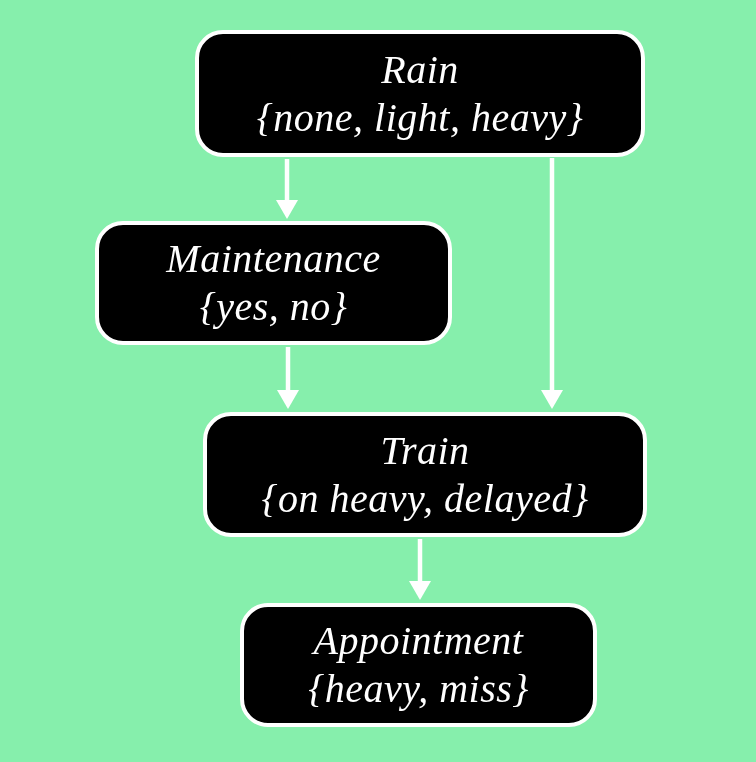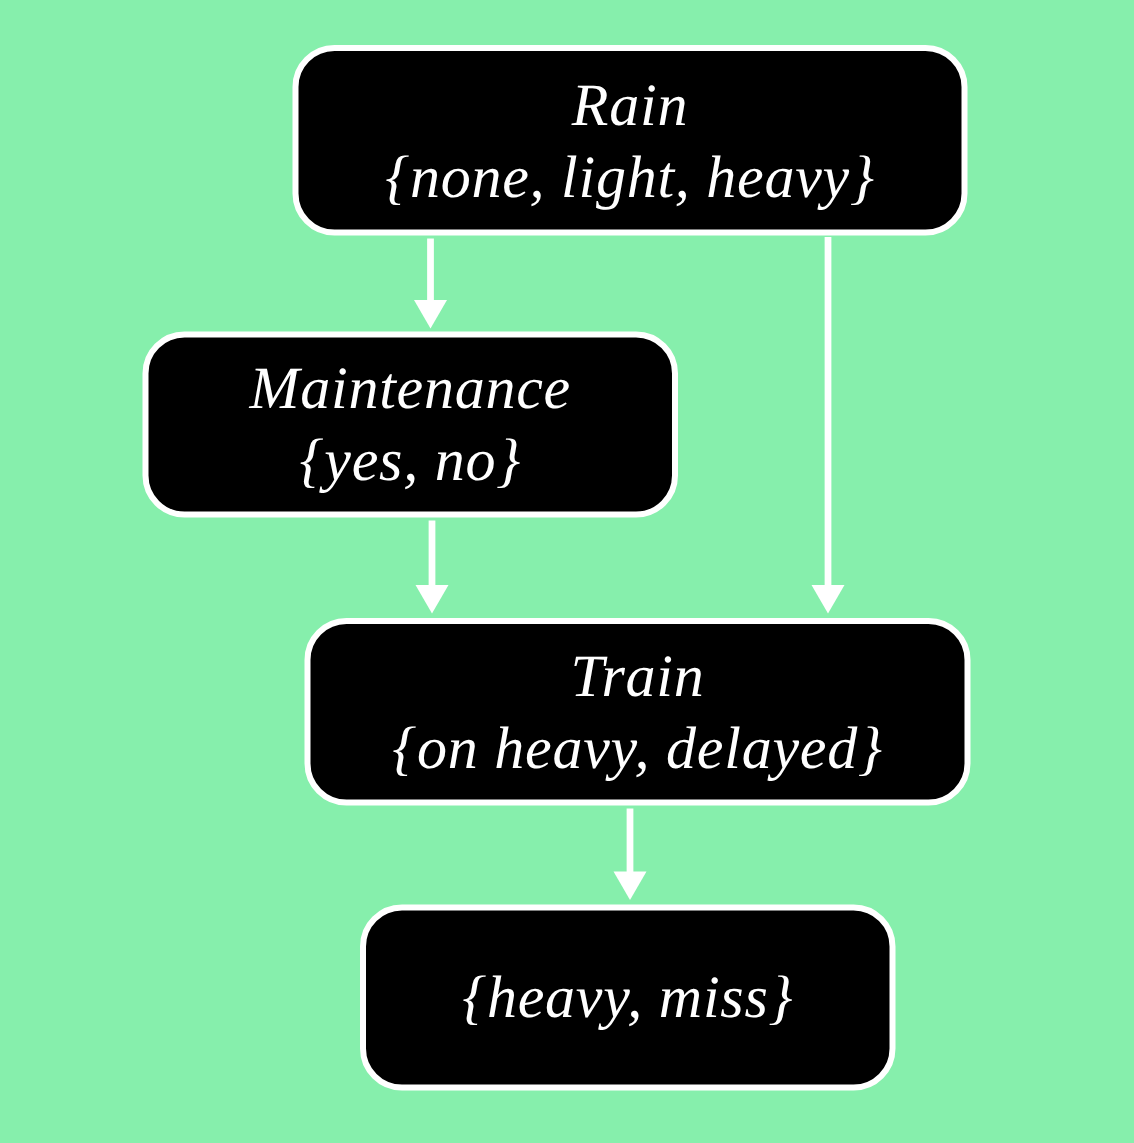--- a/index.html
+++ b/index.html
@@ -81,16 +81,17 @@
     <span class="node-label">Maintenance</span>
     <span class="node-values">{yes, no}</span>
   </div>
 
   <div class="node" id="node-train">
     <span class="node-label">Train</span>
     <span class="node-values">{on heavy, delayed}</span>
   </div>
 
   <div class="node" id="node-appointment">
+    <span class="node-label">Appointment</span>
     <span class="node-values">{heavy, miss}</span>
   </div>
 
 </div>
 
 </body></html>

